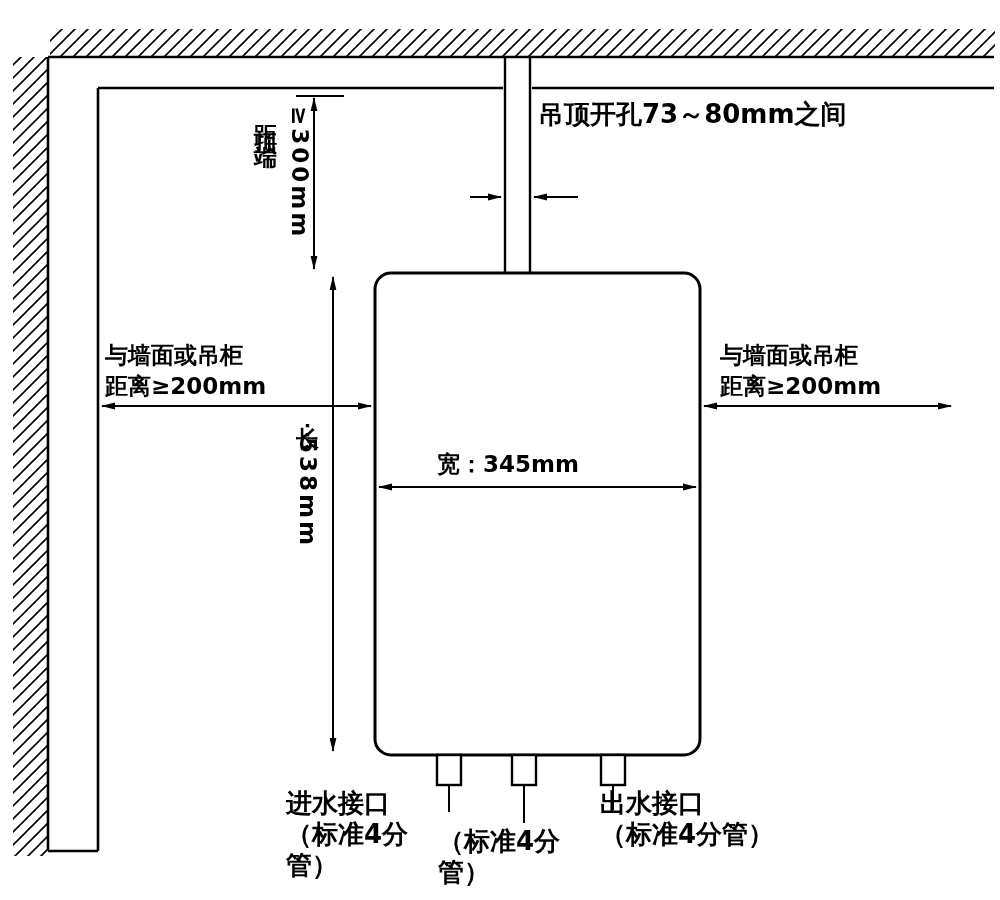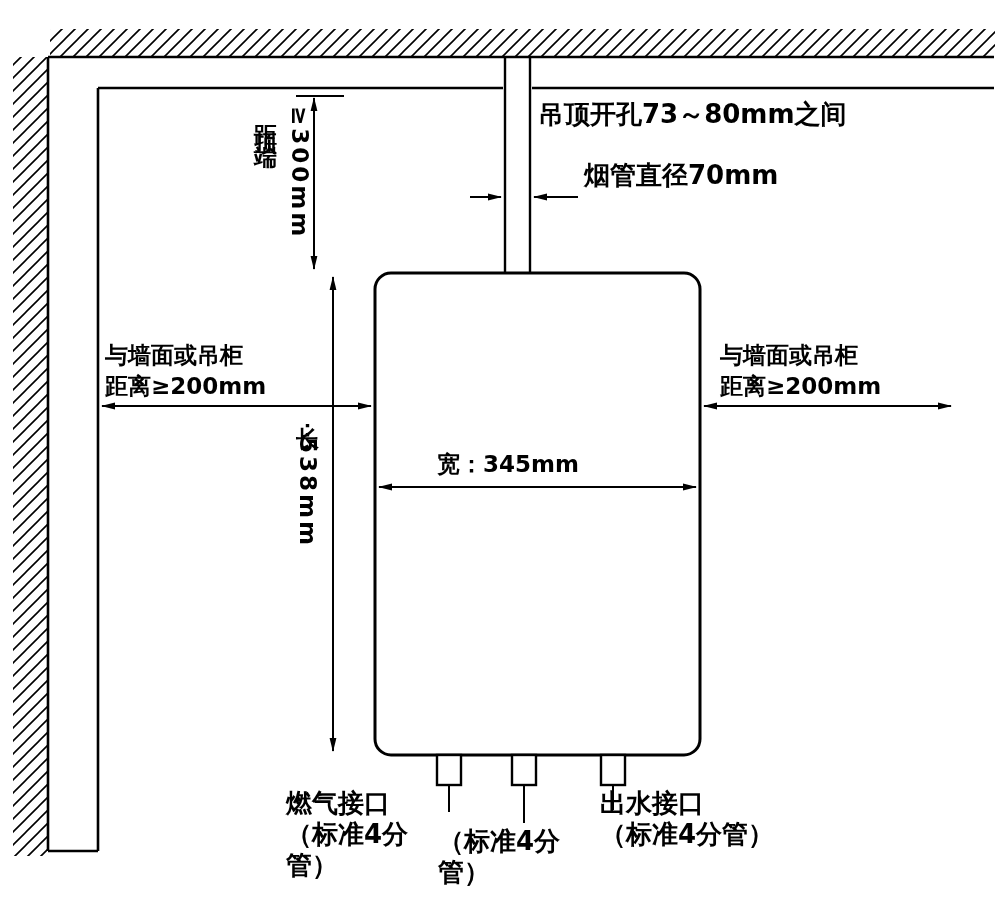--- a/index.html
+++ b/index.html
@@ -73,41 +73,40 @@
       <path d="M470,197 H501" marker-end="url(#arrow)"></path>
       <path d="M534,197 H578" marker-start="url(#arrow)"></path>
       <path d="M449,785 V812"></path>
       <path d="M524,785 V823"></path>
       <path d="M613,785 V810"></path>
     </g>
   </svg>
 
   <div class="lbl" style="left:538px; top:101px;">吊顶开孔73～80mm之间</div>
 
-  <div class="lbl" style="left:584px; top:162px;">烟管直径70mm</div>
 
   <div class="lbl v sp fs23" style="left:252px; top:106px;">距顶端</div>
   <div class="lbl v sp-sm fs23" style="left:286px; top:106px;">≥300mm</div>
 
   <div class="lbl lbl-2line fs23" style="left:105px; top:340px; width:235px;">
     <div>与墙面或吊柜</div>
     <div>距离≥200mm</div>
   </div>
 
   <div class="lbl lbl-2line fs23" style="left:720px; top:340px; width:235px;">
     <div>与墙面或吊柜</div>
     <div>距离≥200mm</div>
   </div>
 
   <div class="lbl lbl-2line fs23" style="left:437px; top:449px; width:200px;">宽：345mm</div>
 
   <div class="lbl v fs23 sp-sm" style="left:294px; top:408px;">长：538mm</div>
 
   <div class="lbl lbl-2line" style="left:286px; top:788px; width:172px;">
-    <div>燃气接口</div>
+    <div>进水接口</div>
     <div>（标准4分管）</div>
   </div>
 
   <div class="lbl lbl-2line" style="left:438px; top:826px; width:172px;">
     <div>（标准4分管）</div>
   </div>
 
   <div class="lbl lbl-2line" style="left:600px; top:788px; width:178px;">
     <div>出水接口</div>
     <div>（标准4分管）</div>

